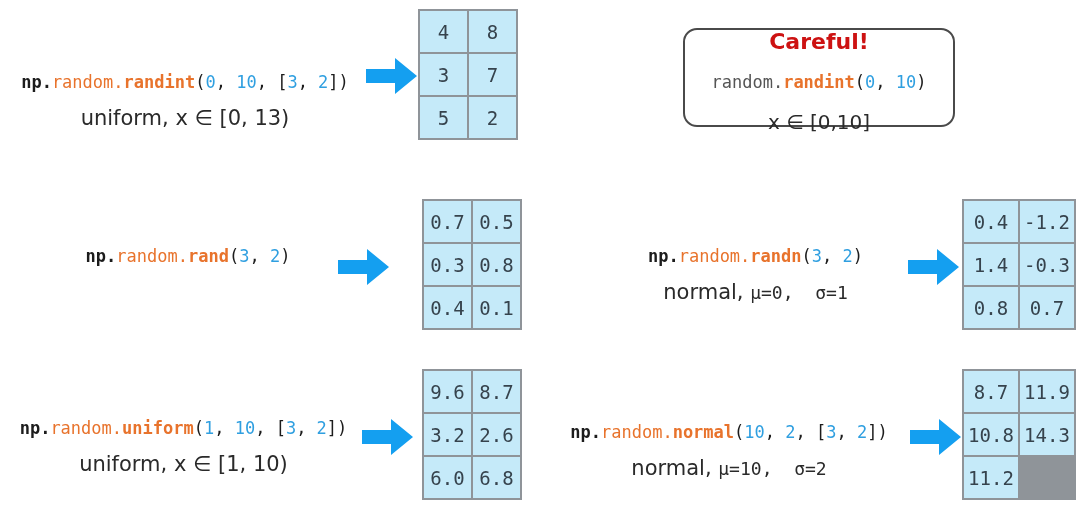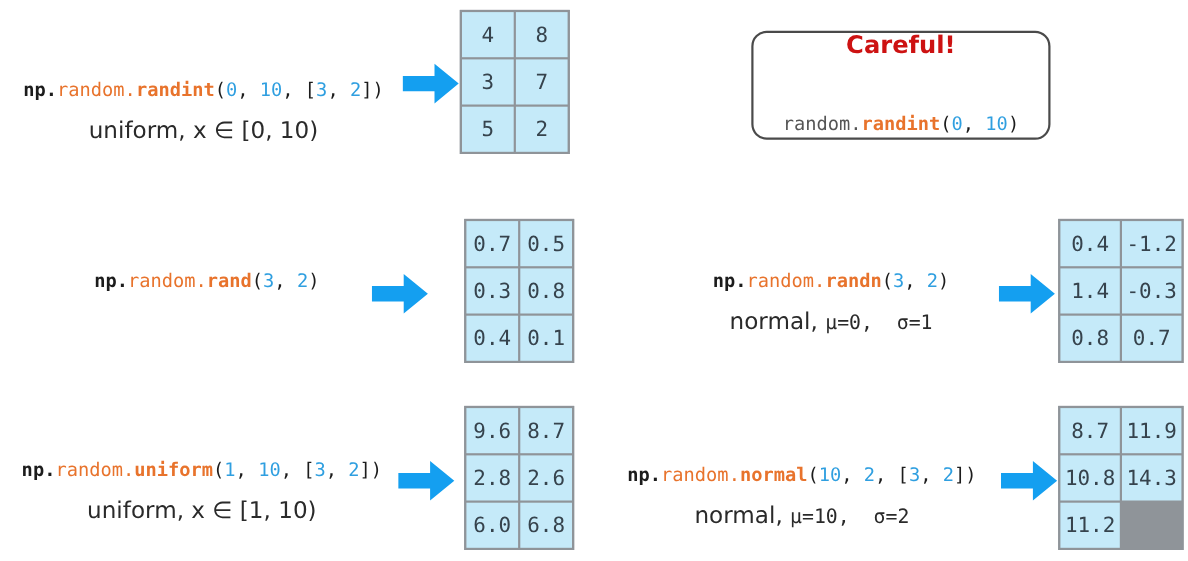--- a/index.html
+++ b/index.html
@@ -37,37 +37,38 @@
   .callout .title{color:var(--careful_red);font-weight:bold;font-size:22px;line-height:24px;}
   .callout .caption{margin-top:0;font-size:20px;}
 </style>
 </head>
 <body>
 
 <div class="canvas">
 
   <div class="block" style="left:10px;top:52px;width:350px;margin-top:18px;">
     <div class="code"><span class="tk np">np.</span><span class="tk mod">random.</span><span class="tk fn">randint</span><span class="tk p">(</span><span class="tk n">0</span><span class="tk p">, </span><span class="tk n">10</span><span class="tk p">, [</span><span class="tk n">3</span><span class="tk p">, </span><span class="tk n">2</span><span class="tk p">])</span></div>
-    <div class="caption">uniform, x ∈ [0, 10)</div>
+    <div class="caption">uniform, x ∈ [0, 13)</div>
   </div>
   <svg class="arrow" style="left:366px;top:57px;" viewBox="0 0 52 38">
       <polygon points="0,12 29,12 29,1 51,19 29,37 29,26 0,26" fill="#149ff0"></polygon>
     </svg>
   <div class="tbl narrow" style="left:418px;top:9px;">
     <div class="cell">4</div>
     <div class="cell">8</div>
     <div class="cell">3</div>
     <div class="cell">7</div>
     <div class="cell">5</div>
     <div class="cell">2</div>
   </div>
 
   <div class="callout">
     <div class="title">Careful!</div>
     <div class="code"><span class="tk modg">random.</span><span class="tk fn">randint</span><span class="tk p">(</span><span class="tk n">0</span><span class="tk p">, </span><span class="tk n">10</span><span class="tk p">)</span></div>
+    <div class="caption">x ∈ [0,10]</div>
   </div>
 
   <div class="block" style="left:28px;top:244px;width:320px;">
     <div class="code"><span class="tk np">np.</span><span class="tk mod">random.</span><span class="tk fn">rand</span><span class="tk p">(</span><span class="tk n">3</span><span class="tk p">, </span><span class="tk n">2</span><span class="tk p">)</span></div>
   </div>
   <svg class="arrow" style="left:338px;top:248px;" viewBox="0 0 52 38">
       <polygon points="0,12 29,12 29,1 51,19 29,37 29,26 0,26" fill="#149ff0"></polygon>
     </svg>
   <div class="tbl narrow" style="left:422px;top:199px;">
     <div class="cell">0.7</div>
@@ -97,21 +98,21 @@
   <div class="block" style="left:11px;top:416px;width:345px;">
     <div class="code"><span class="tk np">np.</span><span class="tk mod">random.</span><span class="tk fn">uniform</span><span class="tk p">(</span><span class="tk n">1</span><span class="tk p">, </span><span class="tk n">10</span><span class="tk p">, [</span><span class="tk n">3</span><span class="tk p">, </span><span class="tk n">2</span><span class="tk p">])</span></div>
     <div class="caption">uniform, x ∈ [1, 10)</div>
   </div>
   <svg class="arrow" style="left:362px;top:418px;" viewBox="0 0 52 38">
       <polygon points="0,12 29,12 29,1 51,19 29,37 29,26 0,26" fill="#149ff0"></polygon>
     </svg>
   <div class="tbl narrow" style="left:422px;top:369px;">
     <div class="cell">9.6</div>
     <div class="cell">8.7</div>
-    <div class="cell">2.8</div>
+    <div class="cell">3.2</div>
     <div class="cell">2.6</div>
     <div class="cell">6.0</div>
     <div class="cell">6.8</div>
   </div>
 
   <div class="block" style="left:567px;top:420px;width:324px;">
     <div class="code"><span class="tk np">np.</span><span class="tk mod">random.</span><span class="tk fn">normal</span><span class="tk p">(</span><span class="tk n">10</span><span class="tk p">, </span><span class="tk n">2</span><span class="tk p">, [</span><span class="tk n">3</span><span class="tk p">, </span><span class="tk n">2</span><span class="tk p">])</span></div>
     <div class="caption"><span>normal, </span><span class="cap-mono">μ=10,  σ=2</span></div>
   </div>
   <svg class="arrow" style="left:910px;top:418px;" viewBox="0 0 52 38">

